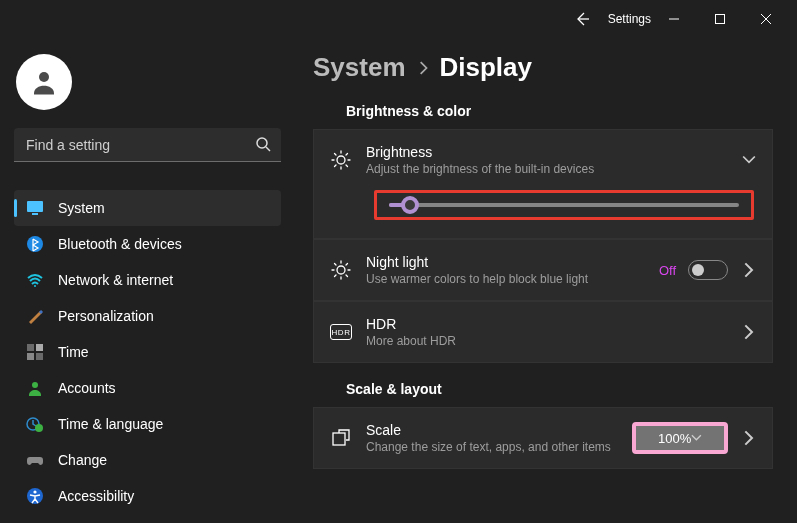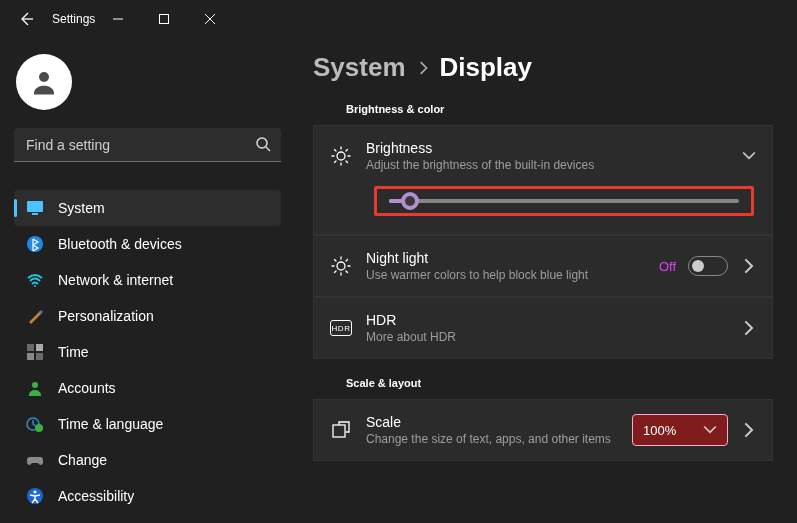--- a/index.html
+++ b/index.html
@@ -4,21 +4,21 @@
 <style>
   * { box-sizing: border-box; margin: 0; padding: 0; }
   body {
     width: 797px; height: 523px;
     background: #202020; color: #fff;
     font-family: "Segoe UI", Arial, sans-serif;
     font-size: 13px;
     overflow: hidden; position: relative;
   }
   .titlebar {
-    display: flex; align-items: center; justify-content: flex-start;
+    display: flex; align-items: center; justify-content: flex-end;
     height: 38px; padding: 0 8px 0 18px;
   }
   .titlebar-left { display: flex; align-items: center; gap: 18px; }
   .back-icon { width: 16px; height: 16px; display:flex; align-items:center; justify-content:center; color:#fff; }
   .title { font-size: 12px; }
   .win-controls { display: flex; gap: 0; }
   .win-btn { width: 46px; height: 32px; display:flex; align-items:center; justify-content:center; }
   .win-btn svg { width: 10px; height: 10px; stroke:#fff; stroke-width:1; fill:none; }
 
   .body-row { display:flex; height: calc(523px - 38px); }
@@ -53,21 +53,21 @@
   .main { flex:1; padding: 14px 6px 0 18px; overflow:hidden; position:relative;}
   .main-scroll { height:100%; overflow-y:auto; padding-right:18px;}
   .main-scroll::-webkit-scrollbar{width:6px;}
   .main-scroll::-webkit-scrollbar-thumb{background:#5a5a5a;border-radius:3px;}
   .main-scroll::-webkit-scrollbar-track{background:transparent;}
 
   .breadcrumb { display:flex; align-items:center; gap:12px; font-size:26px; font-weight:600; margin-bottom:20px;}
   .breadcrumb .dim { color:#bbb; font-weight:600;}
   .breadcrumb .chev { color:#aaa; font-size:16px; display:flex; align-items:center;}
 
-  .section-h { font-size:11px; font-weight:600; margin: 6px 0 10px 0; padding-left: 33px;}
+  .section-h { font-size:14px; font-weight:600; margin: 6px 0 10px 0; padding-left: 33px;}
 
   .panel {
     background:#2b2b2b; border:1px solid #333; border-radius:0;
   }
   .panel-row {
     display:flex; align-items:center; gap:14px; padding:14px 16px;
   }
   .panel-icn { width:22px; height:22px; display:flex; align-items:center; justify-content:center; flex-shrink:0;}
   .panel-icn svg{width:20px;height:20px;stroke:#fff;fill:none;stroke-width:1.3;}
   .panel-text { flex:1; }
@@ -85,22 +85,22 @@
     position:absolute; top:50%; transform:translate(-50%,-50%);
     left:6%; width:18px; height:18px; border-radius:50%;
     background:#393939; border:4px solid #b090d0;
   }
 
   .toggle { width:40px; height:20px; border-radius:10px; border:1px solid #888; position:relative; background:transparent;}
   .toggle .knob{position:absolute; left:3px; top:3px; width:12px; height:12px; border-radius:50%; background:#ccc;}
   .toggle-label{font-size:13px; color:#d946ef;}
 
   .select-box {
-    width:96px; height:32px; background:#7f1d1d; border:1px solid #f9a8d4; border-radius:4px;
-    display:flex; align-items:center; justify-content:space-between; padding:0 10px; font-size:13px;
+    width:96px; height:32px; background:#737373; border:4px solid #f9a8d4; border-radius:4px;
+    display:flex; align-items:center; justify-content:space-between; padding:0 22px; font-size:13px;
   }
   .hdr-badge{
     width:22px; height:16px; border:1px solid #fff; border-radius:3px;
     font-size:8px; display:flex; align-items:center; justify-content:center; letter-spacing:0.5px;
   }
 </style>
 </head>
 <body>
 
 <div class="titlebar">

